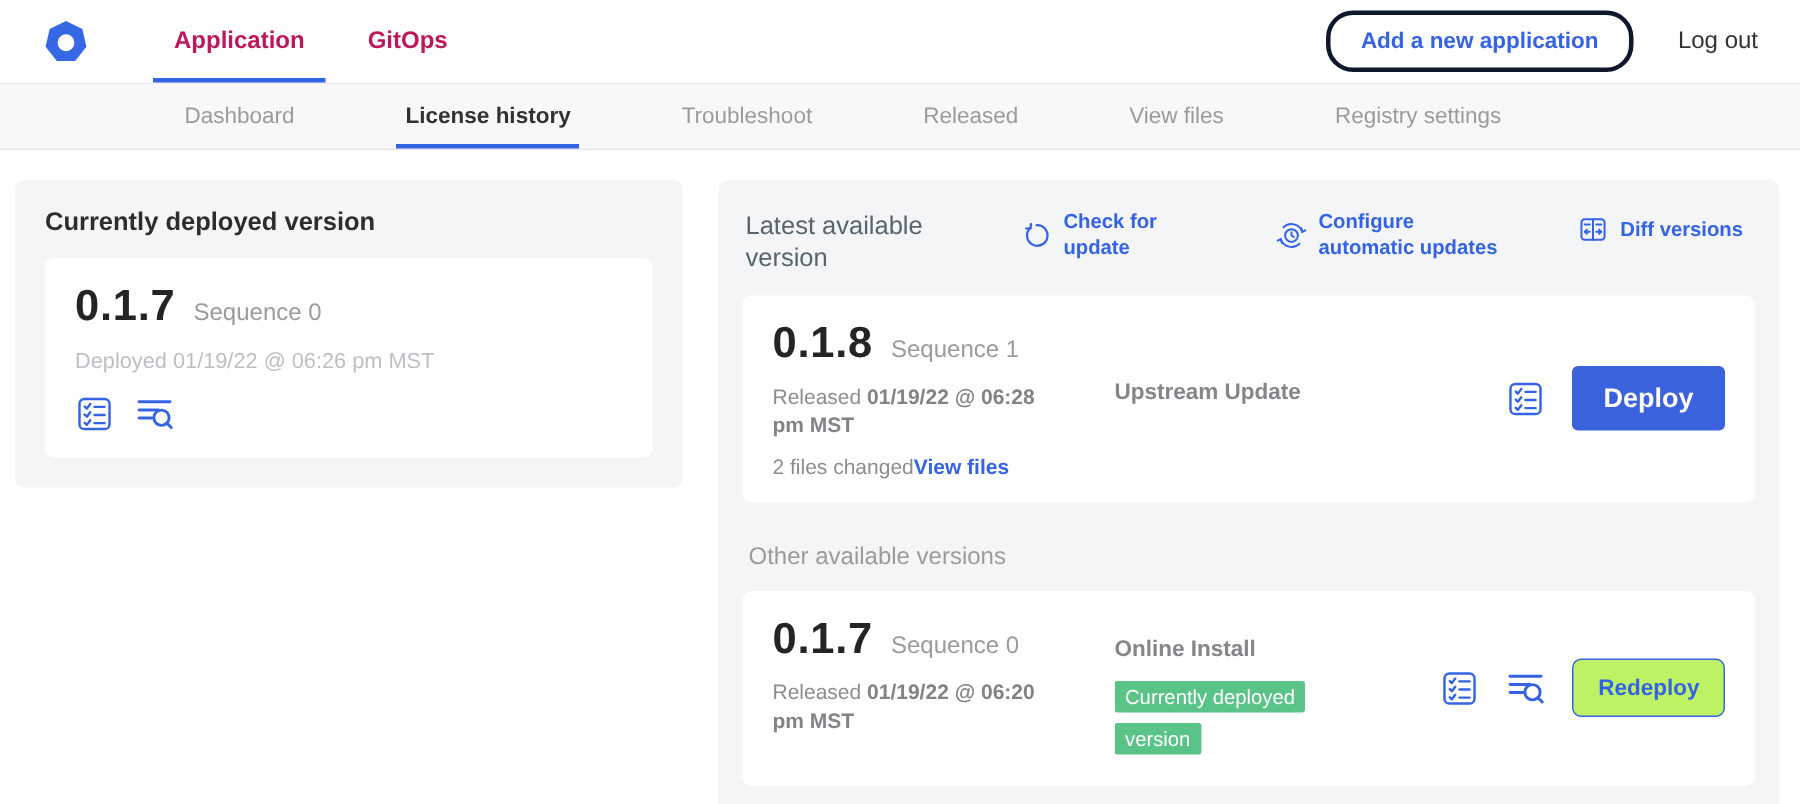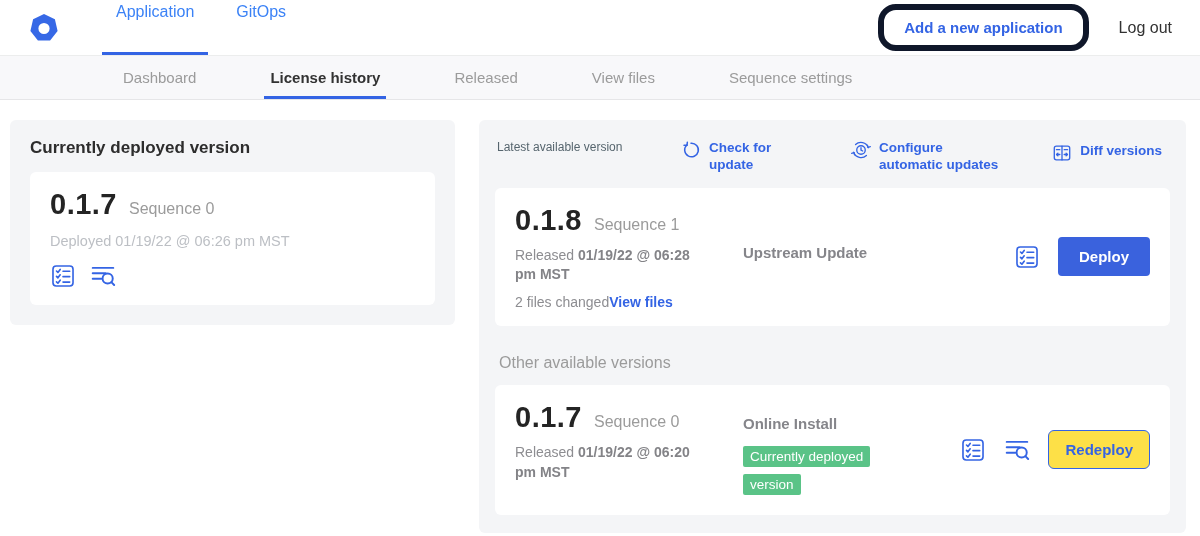--- a/index.html
+++ b/index.html
@@ -11,28 +11,28 @@
   }
 
   
   .topnav {
     height:56px; background:#fff; display:flex; align-items:stretch;
     padding:0 22px 0 28px; border-bottom:1px solid #eceded;
   }
   .logo { align-self:center; width:32px; height:32px; margin-right:42px; }
   .top-tabs { display:flex; align-items:stretch; }
   .top-tab {
-    display:flex; padding:0 14px; margin-right:14px;
-    font-size:16px; color:#3b82f6; cursor:pointer;
-    border-bottom:3px solid transparent; padding-top:3px;
+    display:flex; align-items:center; padding:0 14px; margin-right:14px;
+    font-size:16px; color:#be185d; cursor:pointer;
+    border-bottom:3px solid transparent; padding-top:3px;font-weight:bold;
   }
   .top-tab.active { border-bottom-color:#3464e4; }
   .topnav-right { margin-left:auto; display:flex; align-items:center; gap:30px; }
   .add-app-btn {
-    background:#fff; border:6px solid #0f172a; border-radius:18px;
+    background:#fff; border:3px solid #0f172a; border-radius:18px;
     color:#3464e4; font-weight:bold; font-size:15px; padding:9px 20px;
     cursor:pointer; font-family:inherit;
   }
   .logout { font-size:16px; color:#323232; cursor:pointer; margin-right:6px; }
 
   
   .subnav {
     height:44px; background:#f8f8fa; border-bottom:1px solid #e6e6e8;
     display:flex; align-items:stretch; padding-left:117px;
   }
@@ -56,23 +56,23 @@
   .version-row { display:flex; align-items:baseline; gap:12px; }
   .version-num { font-size:29px; font-weight:bold; color:#242424; letter-spacing:.5px; }
   .sequence { font-size:16px; color:#9b9b9b; }
   .deployed-date { margin-top:12px; font-size:14.5px; color:#bcbfc4; }
   .icon-row { margin-top:14px; display:flex; align-items:center; gap:14px; }
   .icon-btn { width:26px; height:26px; color:#3464e4; cursor:pointer; display:block; }
 
   
   .right-panel { flex:1; padding:16px 16px 18px; }
   .rp-header { display:flex; align-items:flex-start; padding:4px 2px 0; }
-  .rp-title { width:128px; font-size:12px; color:#56656e; line-height:1.25; }
+  .rp-title { width:128px; font-size:17px; color:#56656e; line-height:1.25; }
   .action-link {
-    display:flex; align-items:flex-start; gap:8px; color:#3464e4;
+    display:flex; align-items:center; gap:8px; color:#3464e4;
     font-size:13.5px; font-weight:bold; line-height:1.25; cursor:pointer;
   }
   .action-link svg { width:20px; height:20px; flex-shrink:0; }
   .al-1 { margin-left:56px; }
   .al-2 { margin-left:62px; }
   .al-3 { margin-left:auto; margin-right:6px; margin-top:3px; }
   .al-1 .txt { max-width:80px; }
   .al-2 .txt { max-width:130px; }
 
   .release-card { margin-top:14px; padding:16px 20px; display:flex; align-items:flex-start; }
@@ -81,24 +81,24 @@
   .released b { color:#838387; }
   .files-row { margin-top:9px; font-size:14px; color:#8d8d91; display:flex; }
   .view-diff { color:#3464e4; font-weight:bold; cursor:pointer; }
   .rel-mid { flex:1; font-size:15px; font-weight:bold; color:#85858a; }
   .mid-1 { padding-top:40px; }
   .mid-2 { padding-top:14px; }
   .rel-right { margin-left:auto; align-self:center; display:flex; align-items:center; gap:18px; }
 
   .deploy-btn {
     background:#3a62dd; color:#fff; border:none; border-radius:4px;
-    font-size:15px; font-weight:bold; padding:11px 21px; cursor:pointer; font-family:inherit;
+    font-size:18px; font-weight:bold; padding:11px 21px; cursor:pointer; font-family:inherit;
   }
   .redeploy-btn {
-    background:#fde047; color:#3464e4; border:1px solid #3464e4; border-radius:6px;
+    background:#bef264; color:#3464e4; border:1px solid #3464e4; border-radius:6px;
     font-size:15px; font-weight:bold; padding:10px 16px; cursor:pointer; font-family:inherit;
   }
 
   .other-title { margin:28px 0 0 4px; font-size:16px; color:#9b9b9b; }
   .card-2 { margin-top:13px; }
 
   .badge-wrap { max-width:148px; margin-top:10px; line-height:1.9; }
   .badge {
     display:inline; background:#5ac387; color:#fff; font-size:13.5px; font-weight:normal;
     padding:3px 7px; border-radius:2px;
@@ -174,27 +174,30 @@
 </header>
 
 <nav class="subnav">
   <div class="sub-tab">
     <span>Dashboard</span>
   </div>
   <div class="sub-tab active">
     <span>License history</span>
   </div>
   <div class="sub-tab">
+    <span>Troubleshoot</span>
+  </div>
+  <div class="sub-tab">
     <span>Released</span>
   </div>
   <div class="sub-tab">
     <span>View files</span>
   </div>
   <div class="sub-tab">
-    <span>Sequence settings</span>
+    <span>Registry settings</span>
   </div>
 </nav>
 
 <main class="main">
 
   <section class="panel left-panel">
     <h2>Currently deployed version</h2>
     <div class="white-card current-card">
       <div class="version-row">
         <span class="version-num">0.1.7</span>

